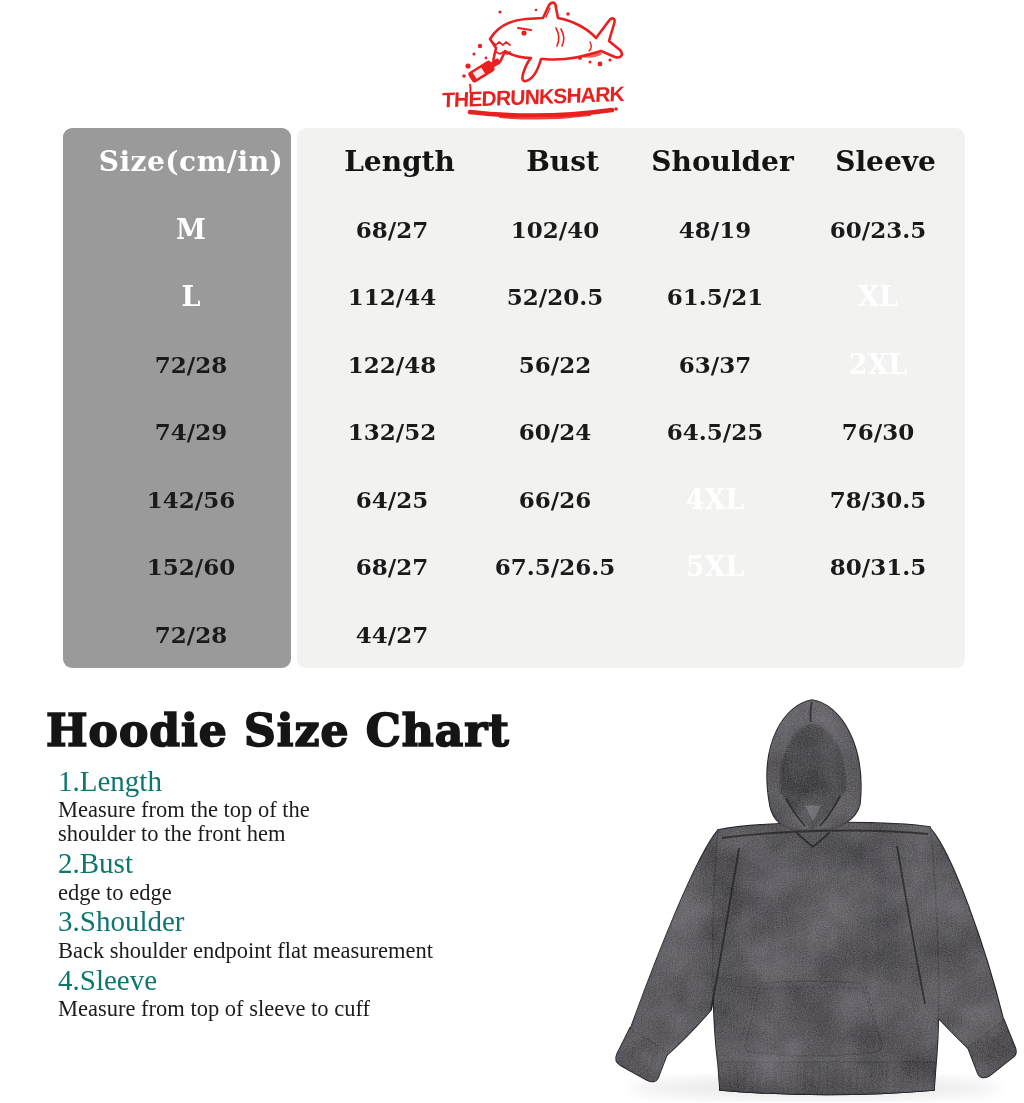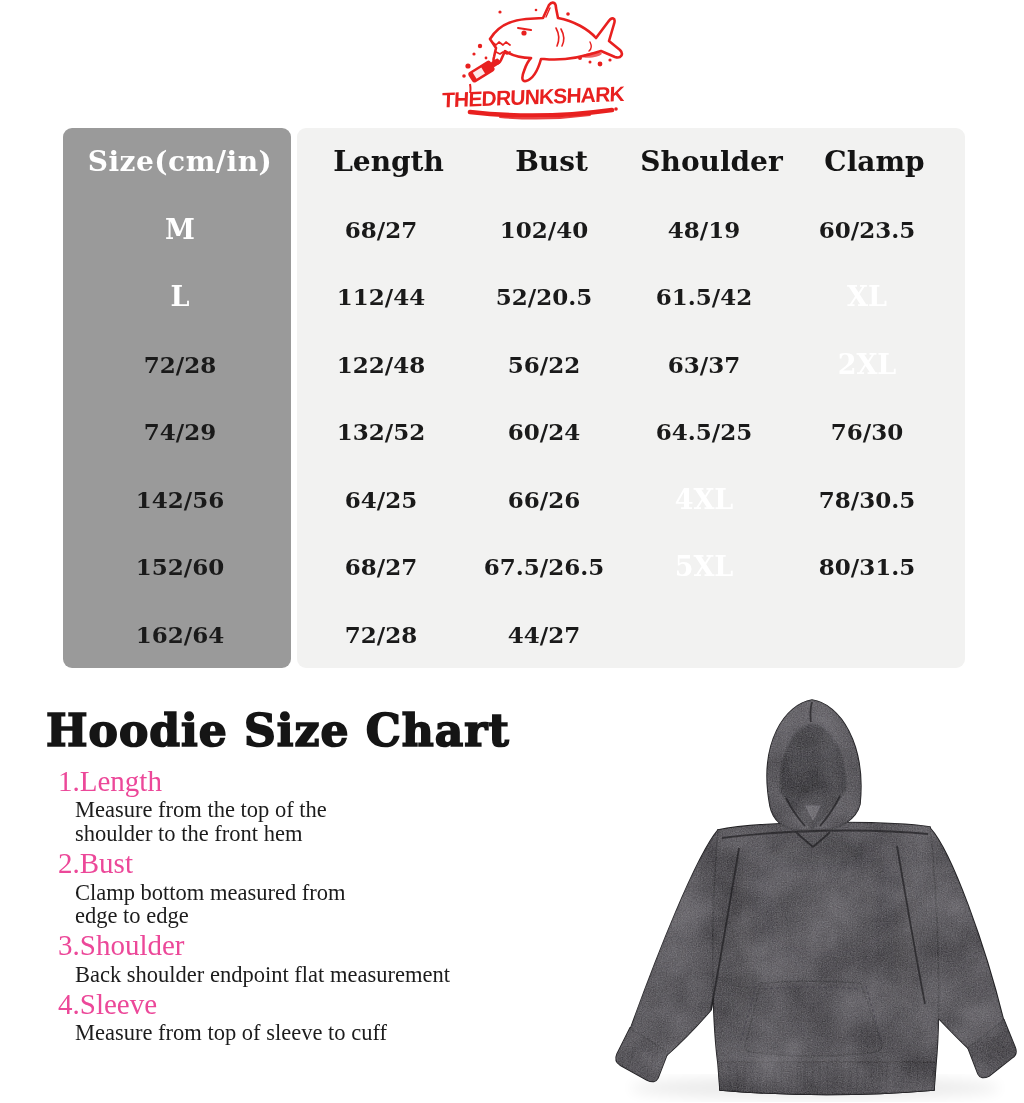--- a/index.html
+++ b/index.html
@@ -10,39 +10,39 @@
 
   
   .logo { position:absolute; left:440px; top:0; width:200px; height:124px; }
   .logo svg { width:100%; height:100%; display:block; }
 
   
   .table-wrap { position:absolute; left:63px; top:128px; width:902px; height:540px; }
   .tbl-bg-gray  { position:absolute; left:0;   top:0; width:228px; height:540px; background:#9a9a9a; border-radius:9px; }
   .tbl-bg-light { position:absolute; left:234px; top:0; width:668px; height:540px; background:#f2f2f1; border-radius:9px; }
   .tbl-grid {
-    position:absolute; left:0; top:0; width:902px; height:628px;
+    position:absolute; left:11px; top:0; width:902px; height:628px;
     display:grid; grid-template-columns:234px 168px 158px 162px 164px;
     grid-template-rows:repeat(8, 67.5px);
   }
   .cell { display:flex; align-items:center; justify-content:center; white-space:nowrap; }
   .cell.size-head  { color:#ffffff; font-size:28px; font-weight:bold; letter-spacing:0.5px; }
   .cell.col-head   { color:#141414; font-size:28px; font-weight:bold;padding-left:15px; }
   .cell.size-label { color:#ffffff; font-size:27px; font-weight:bold; }
   .cell.val        { color:#1a1a1a; font-size:23px; font-weight:bold; }
 
   
   .guide { position:absolute; left:46px; top:706px; width:570px; color:#151515; }
   .guide-title {
     font-family:"DejaVu Serif", serif; font-weight:bold; font-size:44px;
     letter-spacing:1px; -webkit-text-stroke:1.7px #151515; margin:0 0 8px 0; line-height:1.15;
   }
   .g-item  { margin:1px 0 0 12px; }
-  .g-label { font-family:"Liberation Serif", serif; font-size:29px; line-height:1.16; color:#ec4899; }
-  .g-line  { font-family:"Liberation Serif", serif; font-size:22.5px; line-height:1.06; margin-left:17px; color:#1c1c1c; }
+  .g-label { font-family:"Liberation Serif", serif; font-size:29px; line-height:1.16; color:#0f766e; }
+  .g-line  { font-family:"Liberation Serif", serif; font-size:22.5px; line-height:1.06; color:#1c1c1c; }
 
   
   .hoodie { position:absolute; left:600px; top:680px; width:424px; height:423px; }
   .hoodie svg { width:100%; height:100%; display:block; }
 </style>
 </head>
 <body>
 
 <div class="canvas">
 
@@ -103,32 +103,32 @@
 
   <div class="table-wrap">
     <div class="tbl-bg-gray"></div>
     <div class="tbl-bg-light"></div>
     <div class="tbl-grid">
 
       <div class="cell size-head">Size(cm/in)</div>
       <div class="cell col-head">Length</div>
       <div class="cell col-head">Bust</div>
       <div class="cell col-head">Shoulder</div>
-      <div class="cell col-head">Clamp</div>
+      <div class="cell col-head">Sleeve</div>
 
       <div class="cell size-label">M</div>
       <div class="cell val">68/27</div>
       <div class="cell val">102/40</div>
       <div class="cell val">48/19</div>
       <div class="cell val">60/23.5</div>
 
       <div class="cell size-label">L</div>
       <div class="cell val">112/44</div>
       <div class="cell val">52/20.5</div>
-      <div class="cell val">61.5/42</div>
+      <div class="cell val">61.5/21</div>
 
       <div class="cell size-label">XL</div>
       <div class="cell val">72/28</div>
       <div class="cell val">122/48</div>
       <div class="cell val">56/22</div>
       <div class="cell val">63/37</div>
 
       <div class="cell size-label">2XL</div>
       <div class="cell val">74/29</div>
       <div class="cell val">132/52</div>
@@ -141,37 +141,35 @@
       <div class="cell val">66/26</div>
 
       <div class="cell size-label">4XL</div>
       <div class="cell val">78/30.5</div>
       <div class="cell val">152/60</div>
       <div class="cell val">68/27</div>
       <div class="cell val">67.5/26.5</div>
 
       <div class="cell size-label">5XL</div>
       <div class="cell val">80/31.5</div>
-      <div class="cell val">162/64</div>
       <div class="cell val">72/28</div>
       <div class="cell val">44/27</div>
     </div>
   </div>
 
   <div class="guide">
     <h1 class="guide-title">Hoodie Size Chart</h1>
 
     <div class="g-item">
       <div class="g-label">1.Length</div>
       <div class="g-line">Measure from the top of the</div>
       <div class="g-line">shoulder to the front hem</div>
     </div>
     <div class="g-item">
       <div class="g-label">2.Bust</div>
-      <div class="g-line">Clamp bottom measured from</div>
       <div class="g-line">edge to edge</div>
     </div>
     <div class="g-item">
       <div class="g-label">3.Shoulder</div>
       <div class="g-line">Back shoulder endpoint flat measurement</div>
     </div>
     <div class="g-item">
       <div class="g-label">4.Sleeve</div>
       <div class="g-line">Measure from top of sleeve to cuff</div>
     </div>

